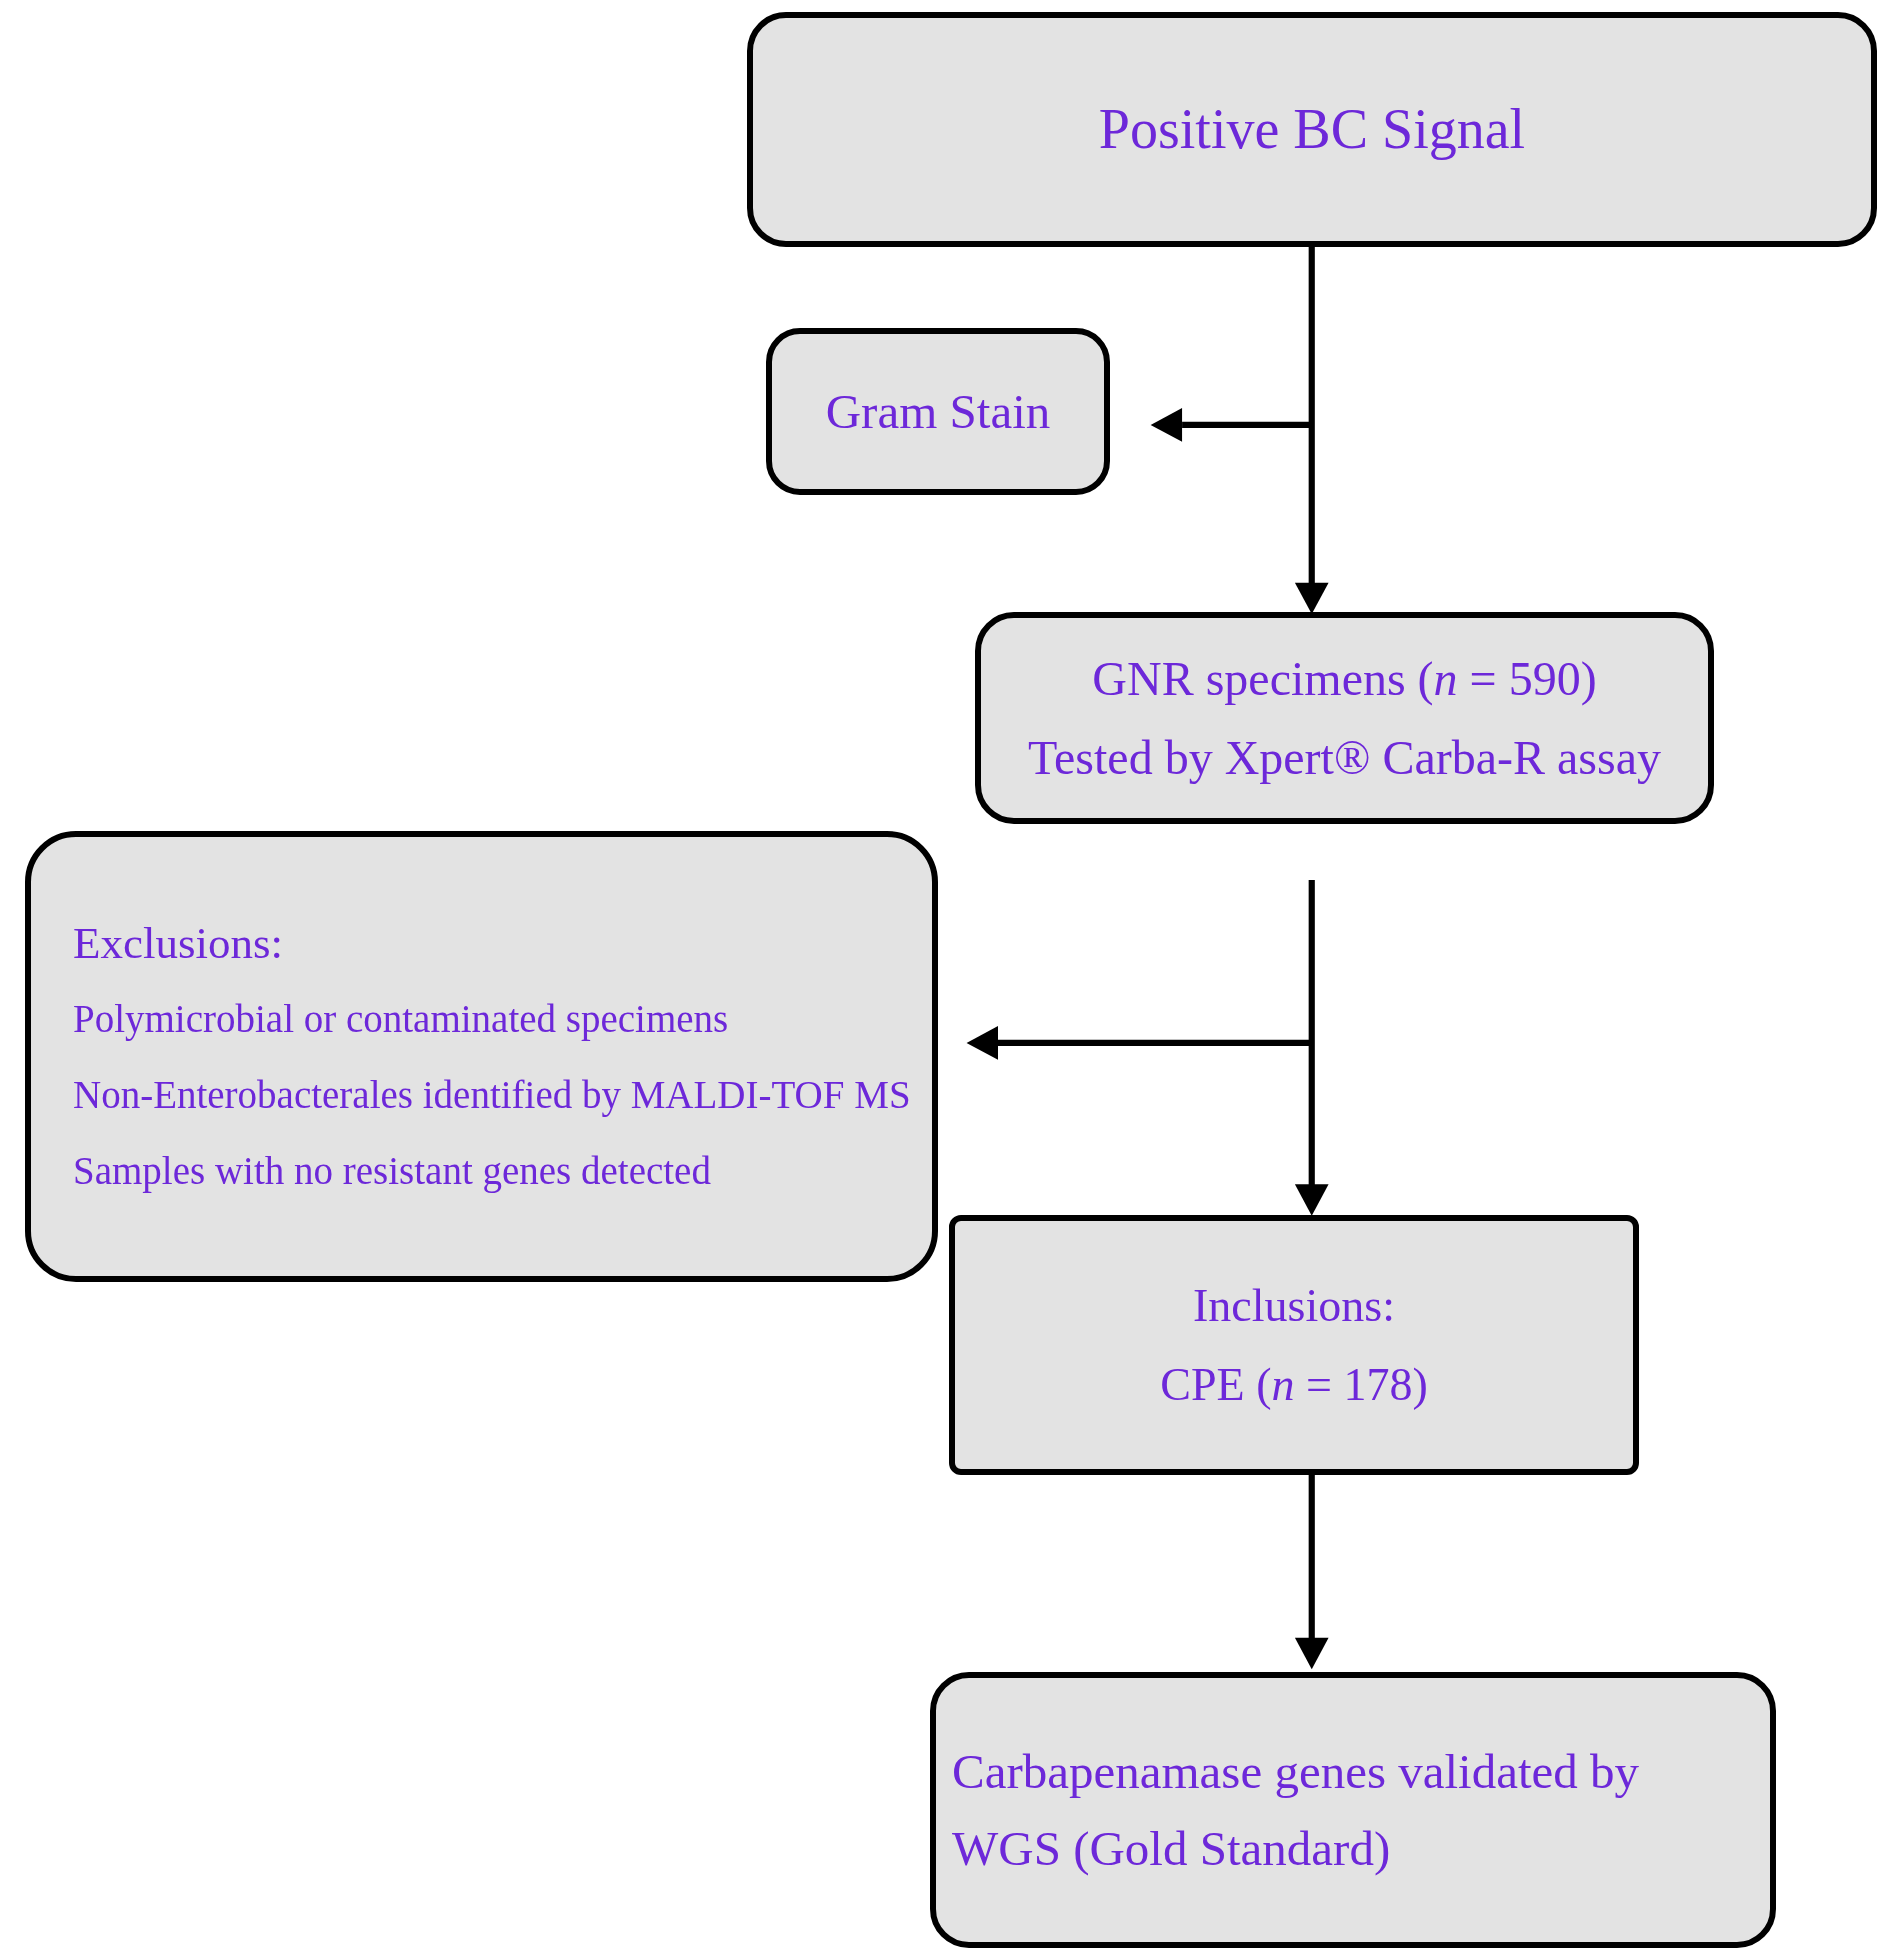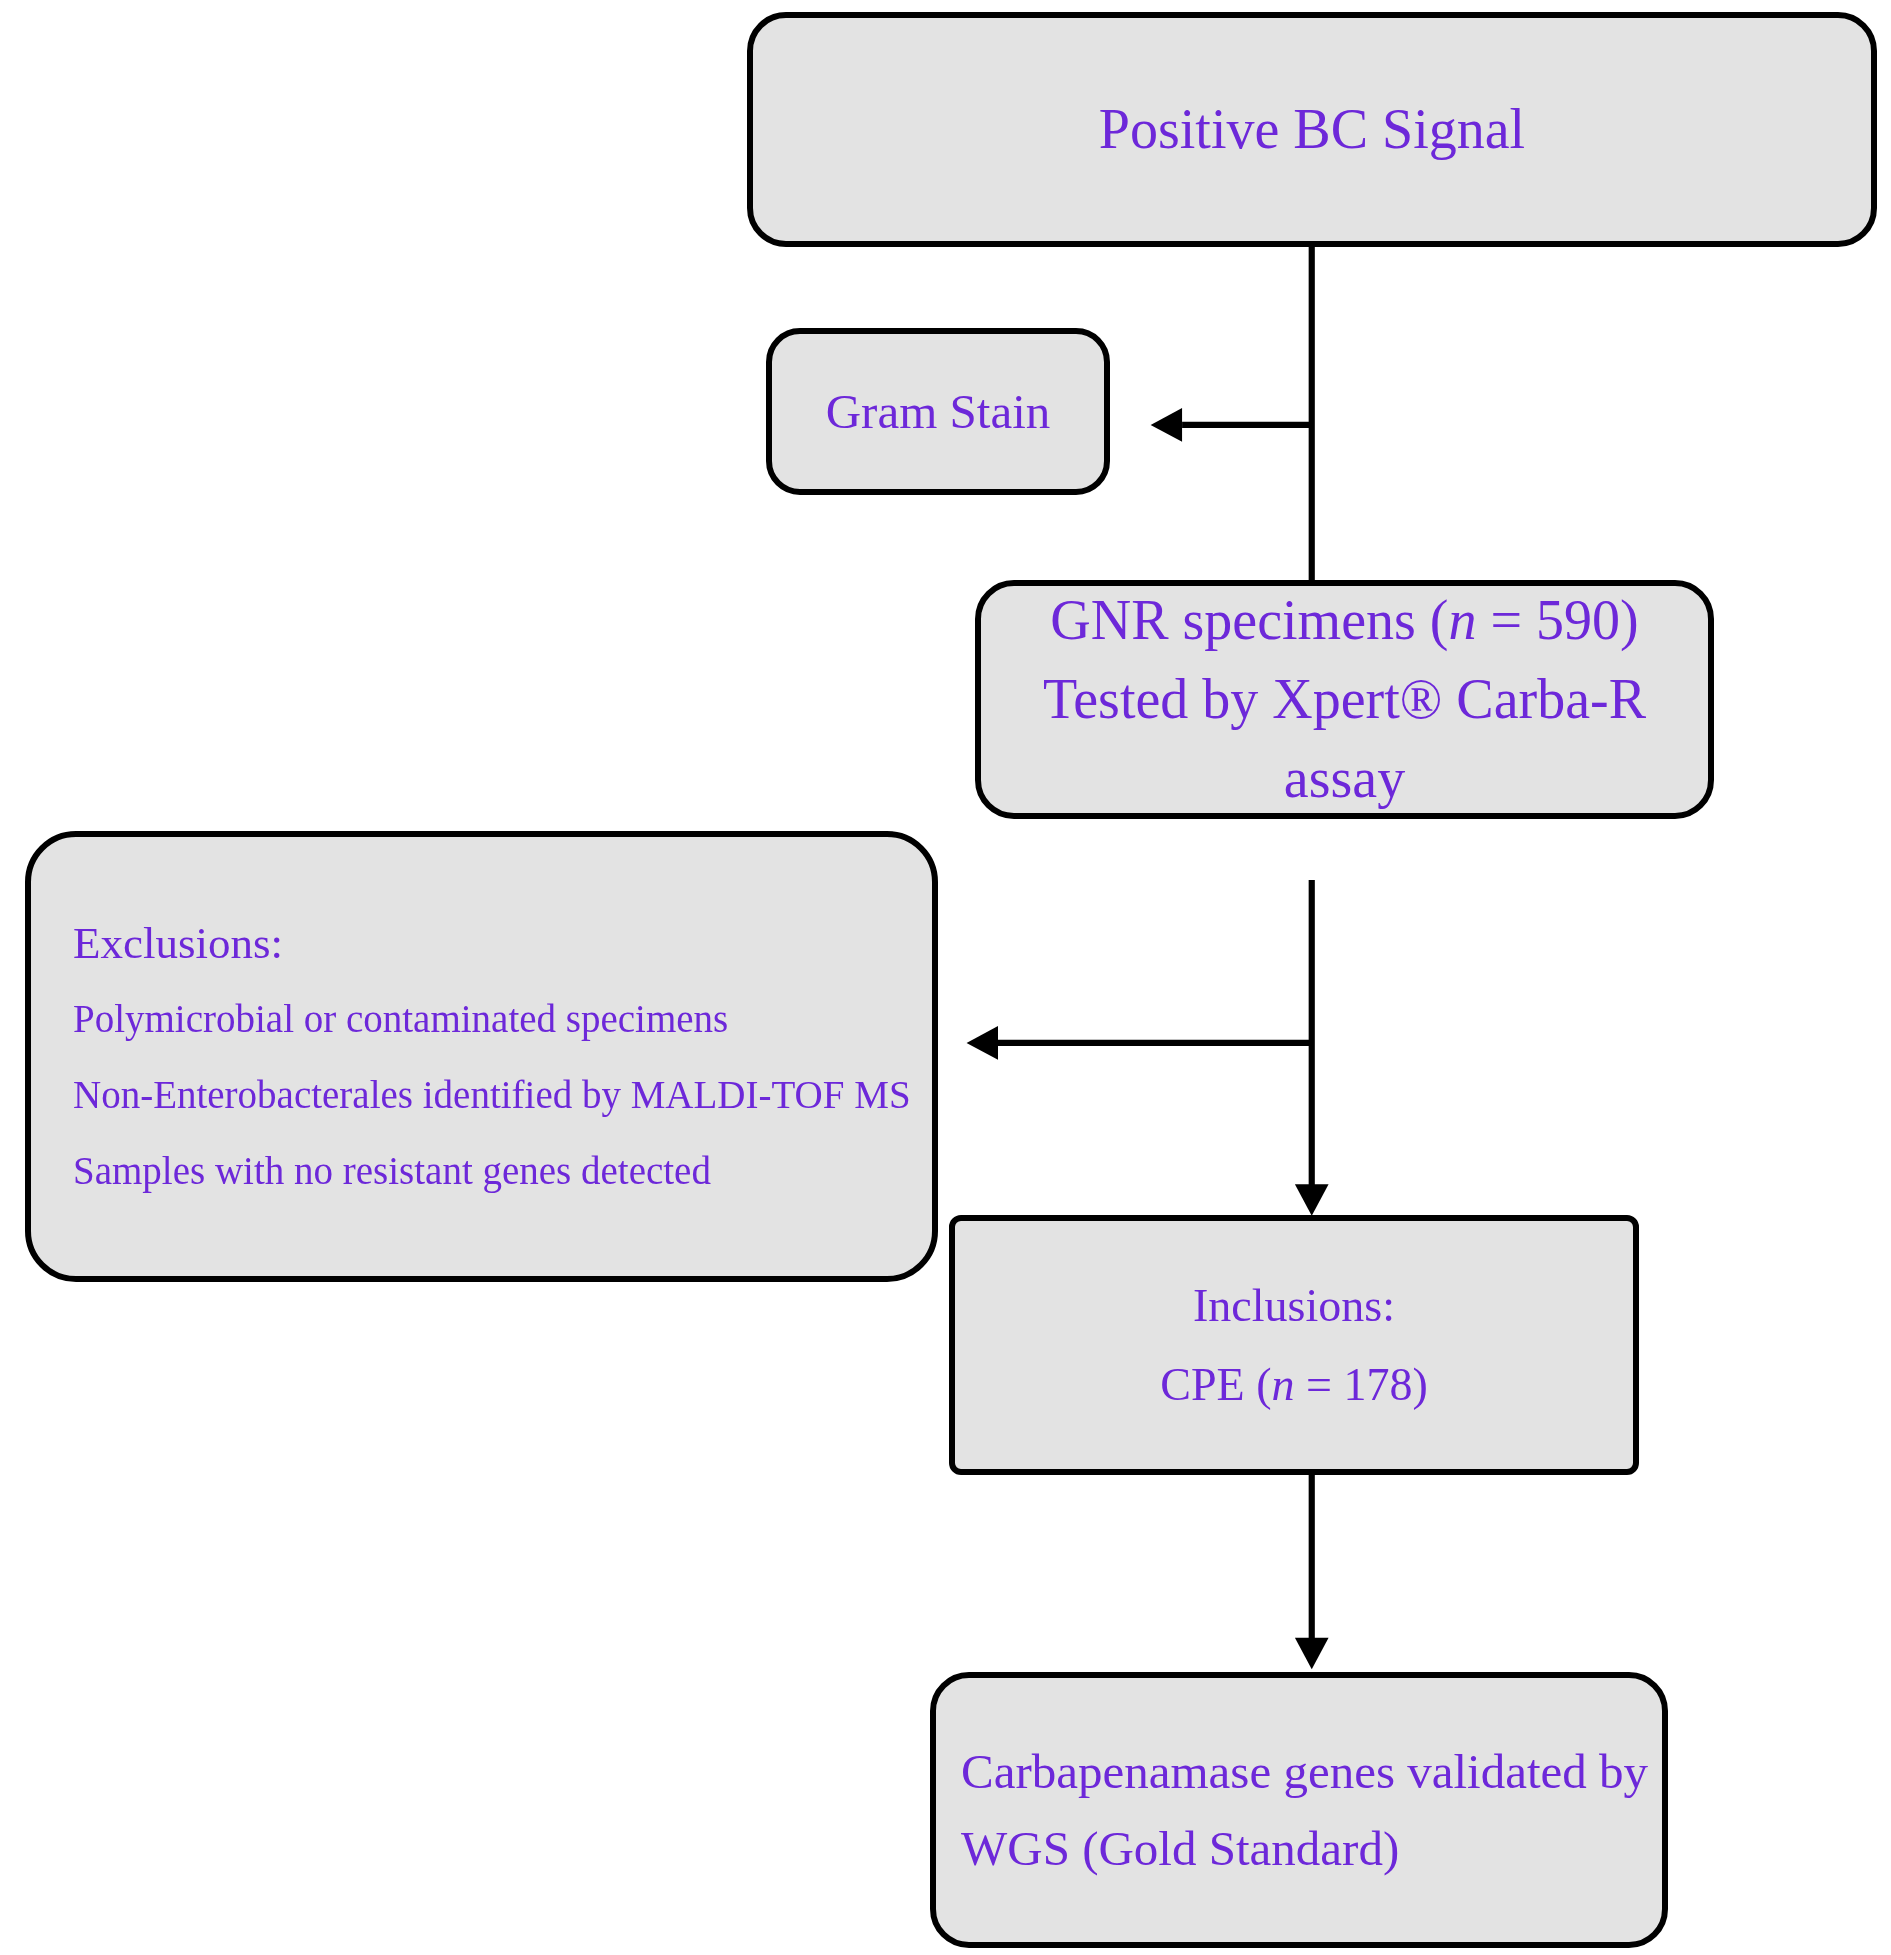--- a/index.html
+++ b/index.html
@@ -25,25 +25,25 @@
   }
   .node.left-align{
     align-items:flex-start;
     text-align:left;
   }
   .line{display:block;}
   .var{font-style:italic;}
 
   #node-positive-bc{left:747px;top:12.4px;width:1130px;height:235px;border-radius:39px;font-size:56px;line-height:67px;}
   #node-gram-stain{left:766px;top:328px;width:344px;height:167px;border-radius:34px;font-size:49px;line-height:62px;}
-  #node-gnr{left:975px;top:580px;width:739px;height:239px;border-radius:39px;font-size:56px;line-height:79px;}
+  #node-gnr{left:975px;top:612px;width:739px;height:212px;border-radius:39px;font-size:48px;line-height:79px;}
   #node-exclusions{left:25px;top:831px;width:913px;height:451px;border-radius:51px;font-size:39px;line-height:76px;padding-left:42px;}
   #node-exclusions .heading{font-size:45px;}
   #node-inclusions{left:949px;top:1215px;width:690px;height:260px;border-radius:12px;font-size:46px;line-height:79px;}
-  #node-wgs{left:930px;top:1672px;width:738px;height:276px;border-radius:39px;font-size:49px;line-height:77px;padding-left:25px;}
+  #node-wgs{left:930px;top:1672px;width:846px;height:276px;border-radius:39px;font-size:49px;line-height:77px;padding-left:16px;}
 </style>
 </head>
 <body>
 
 <div id="canvas">
 
   <svg id="connector-layer" viewBox="0 0 3369 3483" xmlns="http://www.w3.org/2000/svg">
 
     <line x1="2337" y1="440" x2="2337" y2="1042" stroke="#000000" stroke-width="11"></line>
     <polygon points="2307,1038 2367,1038 2337,1094" fill="#000000"></polygon>

